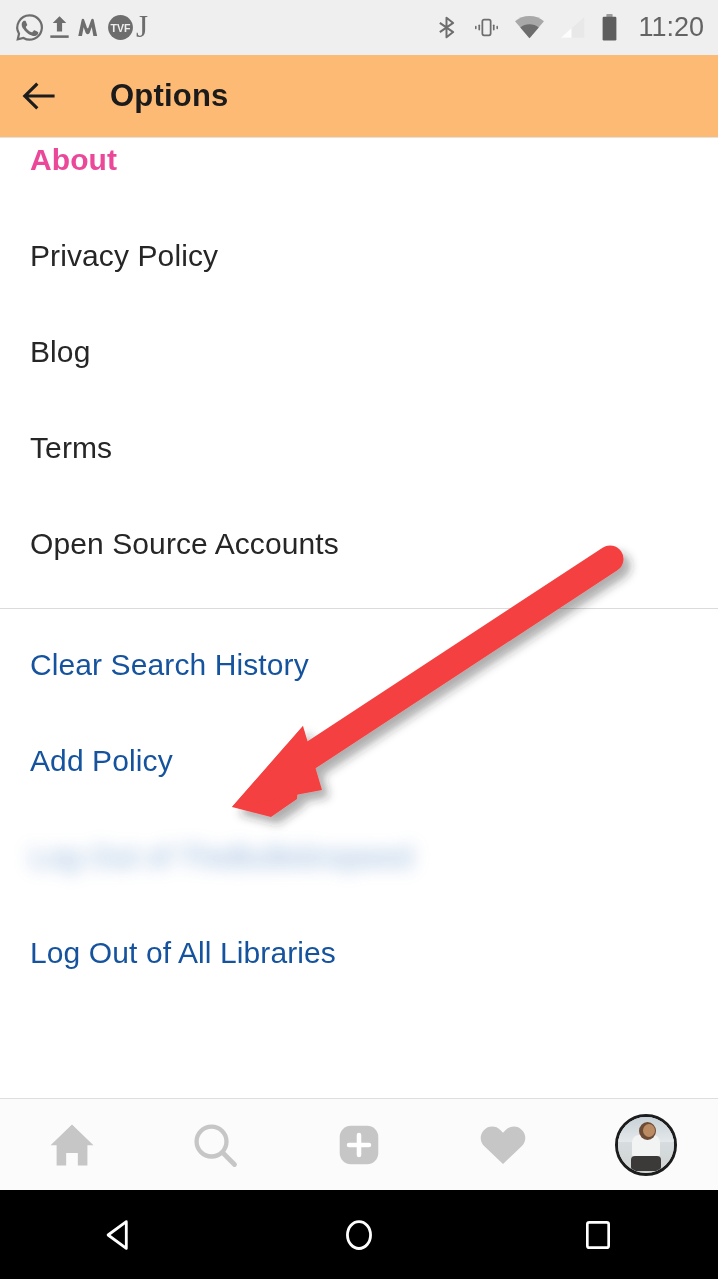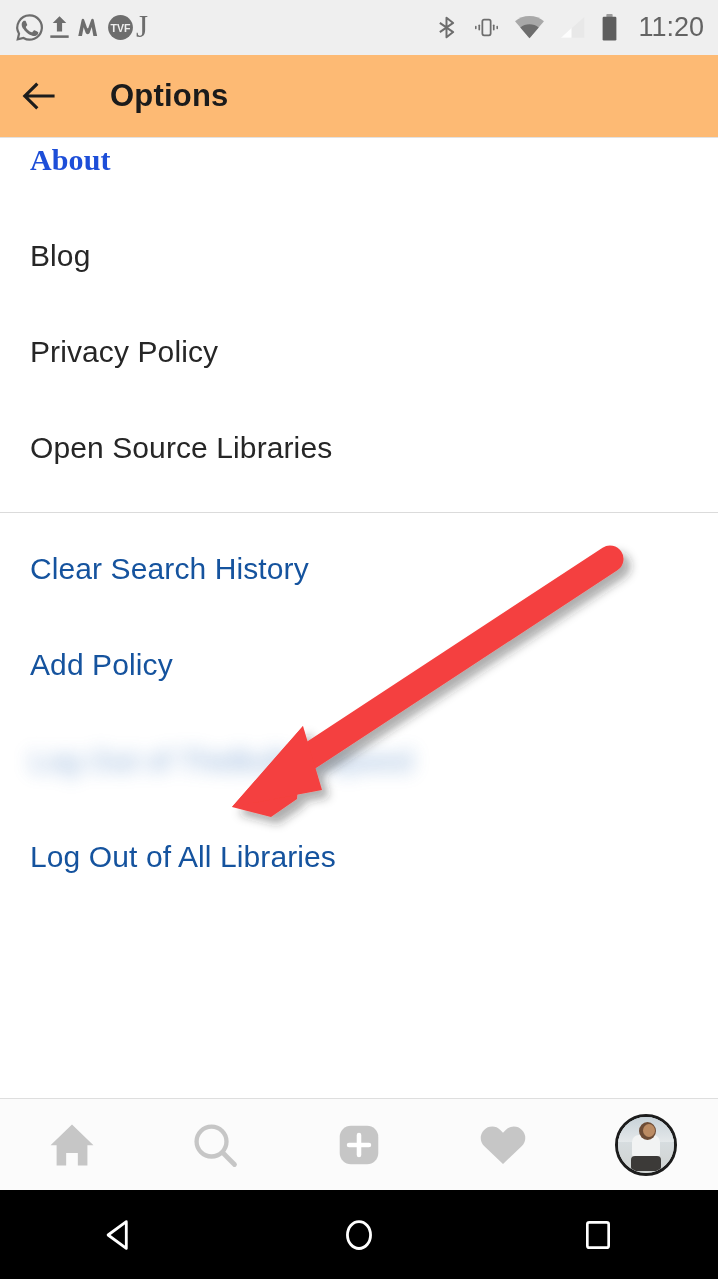--- a/index.html
+++ b/index.html
@@ -114,22 +114,21 @@
     background: #fff;
   }
   .opt-row .label {
     font-size: 30px;
     color: #262626;
     font-weight: 400;
     letter-spacing: 0.1px;
   }
   .opt-row.first .label {
     font-weight: 700;
-    color: #1d4ed8;
-    font-family: Liberation Serif, serif;
+    color: #ec4899;
   }
   .section-divider {
     height: 1px;
     background: #dbdbdb;
     width: 100%;
     margin-top: 16px;
     margin-bottom: 8px;
   }
   .opt-row.link .label {
     color: #15539e;
@@ -322,27 +321,30 @@
     <div id="page-title">Options</div>
   </div>
 
   <div id="options-list">
     <div class="list-inner">
 
       <div class="opt-row first">
         <span class="label">About</span>
       </div>
       <div class="opt-row">
+        <span class="label">Privacy Policy</span>
+      </div>
+      <div class="opt-row">
         <span class="label">Blog</span>
       </div>
       <div class="opt-row">
-        <span class="label">Privacy Policy</span>
+        <span class="label">Terms</span>
       </div>
       <div class="opt-row">
-        <span class="label">Open Source Libraries</span>
+        <span class="label">Open Source Accounts</span>
       </div>
 
       <div class="section-divider"></div>
 
       <div class="opt-row link">
         <span class="label">Clear Search History</span>
       </div>
       <div class="opt-row link">
         <span class="label">Add Policy</span>
       </div>

